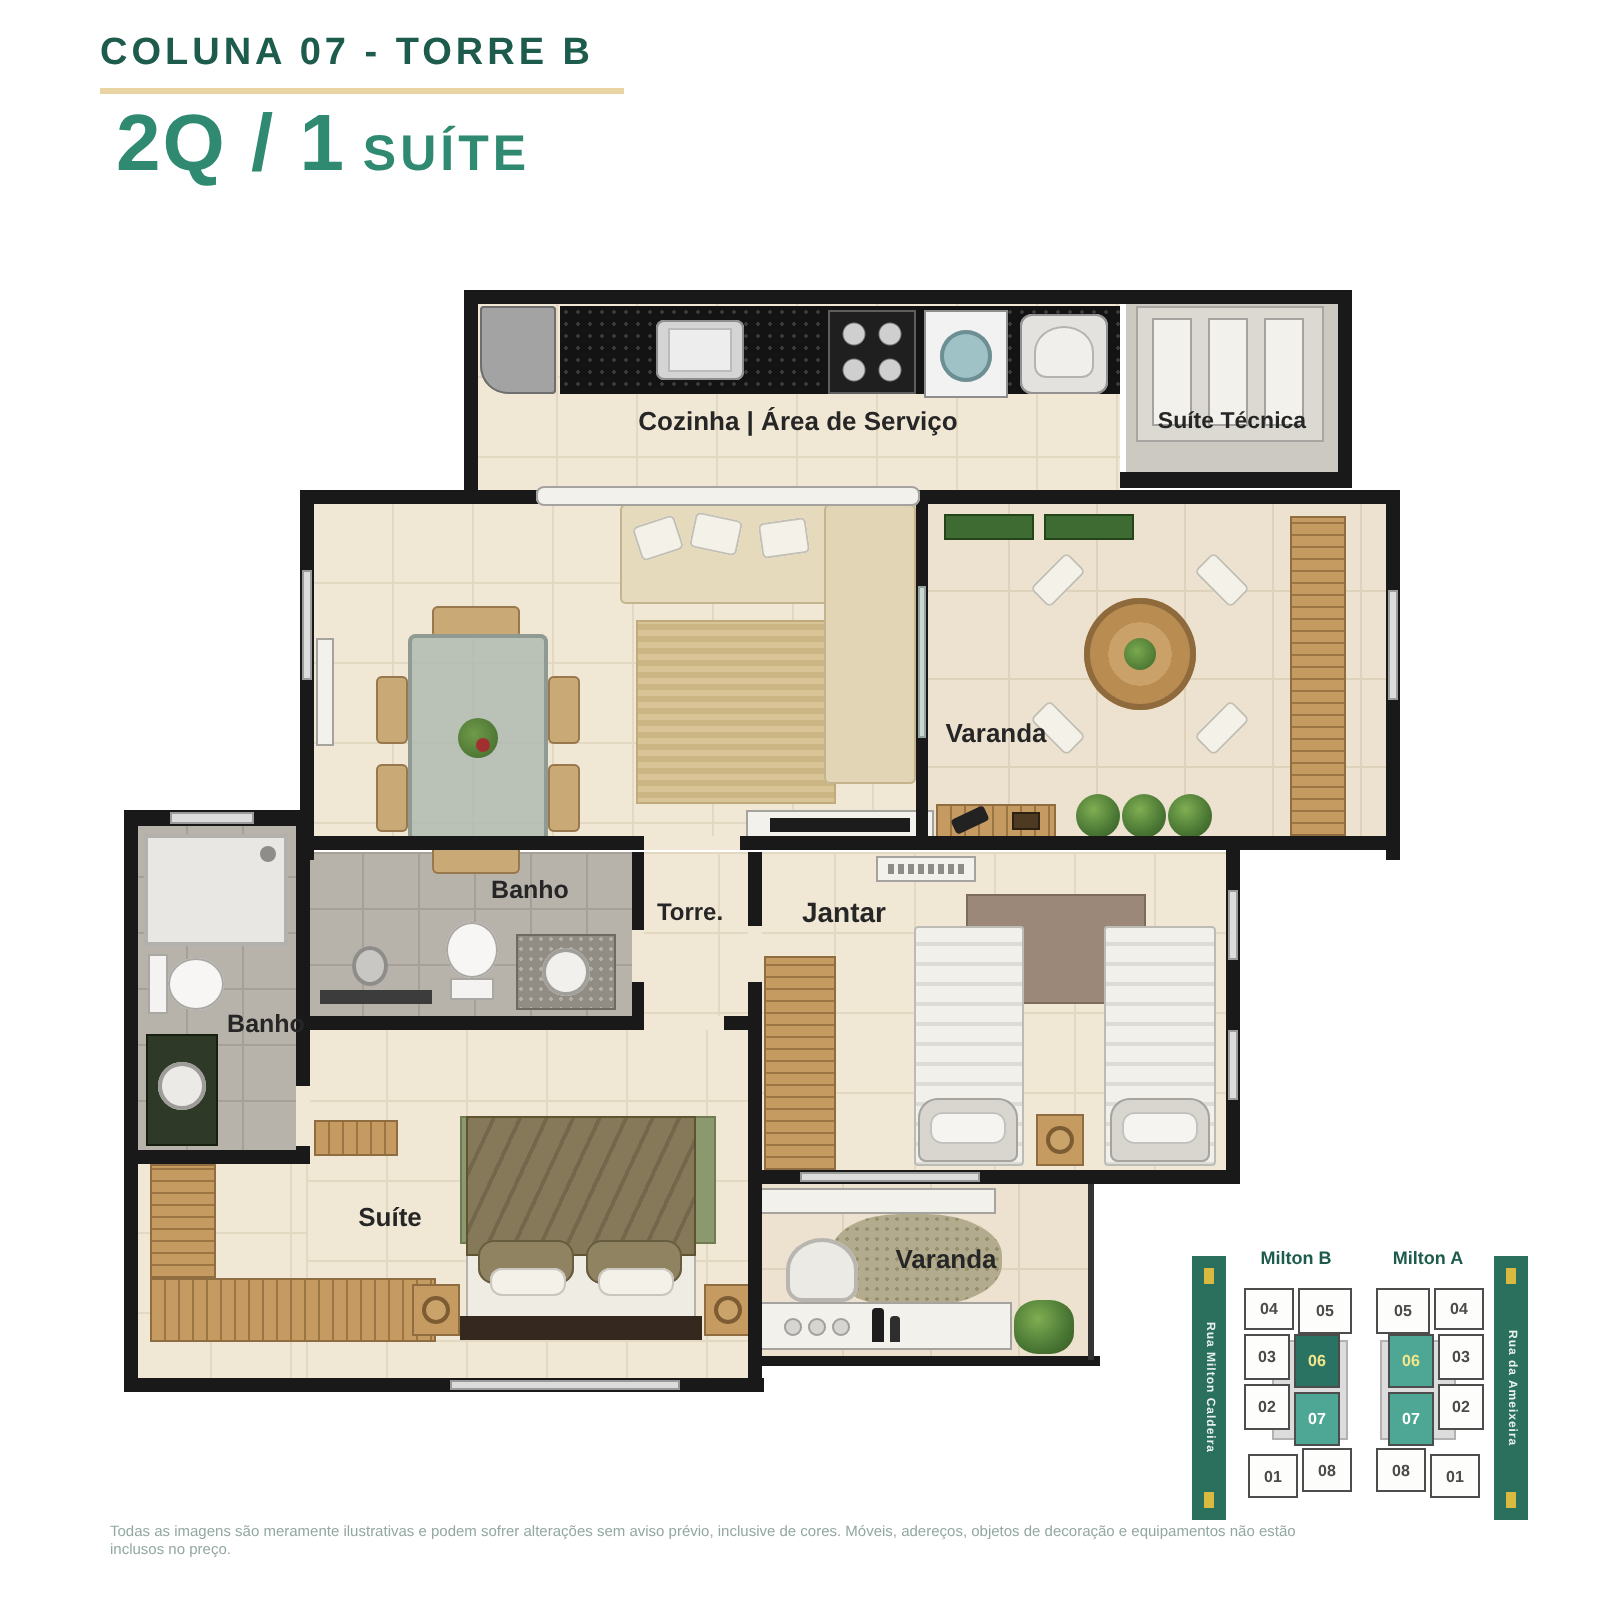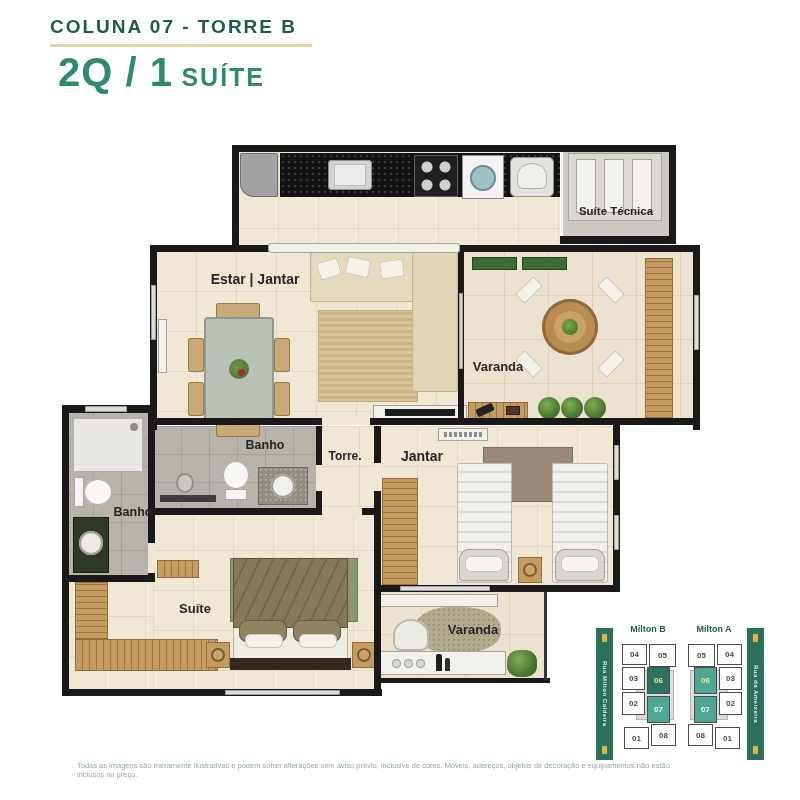--- a/index.html
+++ b/index.html
@@ -47,21 +47,21 @@
   .twr-lbl{font-size:9px;font-weight:bold;color:#1d5c4c;text-align:center;z-index:6;}
   .tower{z-index:6;}
   .cell{position:absolute;background:#fdfdfb;box-shadow:inset 0 0 0 1px #4c4c4c;color:#4a4a4a;
         font-size:8px;font-weight:bold;display:flex;align-items:center;justify-content:center;z-index:8;}
   .cell.selected{background:#2a7261;color:#f3e68a;}
   .cell.sister{background:#4ea794;color:#ffffff;}
   .cell.sister-gold{background:#4ea794;color:#f3e68a;}
   .core{position:absolute;background:#dcdcdc;box-shadow:inset 0 0 0 1px #b2b2b2;z-index:7;}
 
   
-  .disclaimer{left:55px;top:761px;width:600px;font-size:7.5px;color:#93a8a0;margin-left:22px;}
+  .disclaimer{left:55px;top:761px;width:600px;font-size:7.5px;color:#93a8a0;}
 </style>
 </head>
 <body>
 
 <div class="canvas">
 
   <div class="abs hdr-title">COLUNA 07 - TORRE B</div>
   <div class="abs hdr-rule"></div>
   <div class="abs hdr-sub">
     <span class="big">2Q / 1</span>
@@ -244,22 +244,22 @@
     <div class="abs" style="left:399px;top:148px;width:4px;height:76px;background:#ccd6d4;z-index:32;box-shadow:inset 0 0 0 1px #93a3a0;"></div>
 
     <div class="abs win" style="left:91px;top:140px;width:5px;height:55px;"></div>
     <div class="abs win" style="left:25px;top:261px;width:42px;height:6px;"></div>
     <div class="abs win" style="left:165px;top:545px;width:115px;height:5px;"></div>
     <div class="abs win" style="left:634px;top:150px;width:5px;height:55px;"></div>
     <div class="abs win" style="left:554px;top:300px;width:5px;height:35px;"></div>
     <div class="abs win" style="left:554px;top:370px;width:5px;height:35px;"></div>
     <div class="abs win" style="left:340px;top:441px;width:90px;height:5px;"></div>
 
+    <div class="abs lbl" style="left:178px;top:58px;width:322px;font-size:13px;">Cozinha | Área de Serviço</div>
     <div class="abs lbl" style="left:503px;top:60px;width:106px;font-size:11.5px;">Suíte Técnica</div>
-    <div class="abs lbl" style="left:115px;top:126px;width:160px;font-size:14px;">Estar | Jantar</div>
     <div class="abs lbl" style="left:402px;top:214px;width:72px;font-size:13px;">Varanda</div>
     <div class="abs lbl" style="left:42px;top:360px;width:62px;font-size:12.5px;">Banho</div>
     <div class="abs lbl" style="left:160px;top:293px;width:90px;font-size:12.5px;">Banho</div>
     <div class="abs lbl" style="left:255px;top:304px;width:60px;font-size:12px;">Torre.</div>
     <div class="abs lbl" style="left:322px;top:303px;width:80px;font-size:14px;">Jantar</div>
     <div class="abs lbl" style="left:95px;top:456px;width:80px;font-size:13px;">Suíte</div>
     <div class="abs lbl" style="left:377px;top:477px;width:72px;font-size:13px;">Varanda</div>
   </div>
 
   <div id="sitemap" class="abs">

